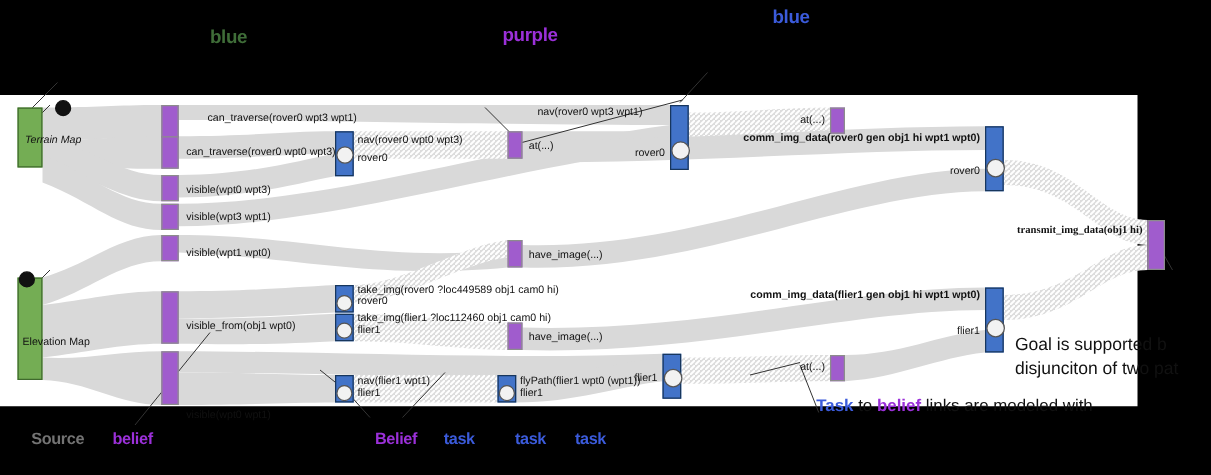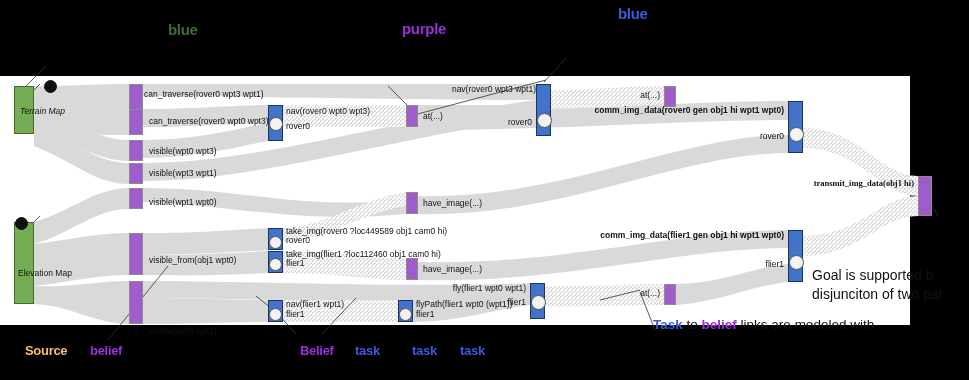--- a/index.html
+++ b/index.html
@@ -112,21 +112,21 @@
 
   <div class="node green" style="left:14px;top:86px;width:20px;height:48px;"></div>
   <div class="dot" style="left:44px;top:80px;width:11px;height:11px;background:#111;border-color:#111;"></div>
   <div class="lbl" style="left:20px;top:106px;font-style:italic;">Terrain Map</div>
 
   <div class="node green" style="left:14px;top:222px;width:20px;height:82px;"></div>
   <div class="dot" style="left:15px;top:217px;width:11px;height:11px;background:#111;border-color:#111;"></div>
   <div class="lbl" style="left:18px;top:268px;">Elevation Map</div>
 
   <div class="node purple" style="left:129px;top:84px;width:14px;height:26px;"></div>
-  <div class="lbl" style="left:144px;top:89px;">can_traverse(rover0 wpt3 wpt1)</div>
+  <div class="lbl" style="left:166px;top:89px;">can_traverse(rover0 wpt3 wpt1)</div>
 
   <div class="node purple" style="left:129px;top:109px;width:14px;height:26px;"></div>
   <div class="lbl" style="left:149px;top:116px;">can_traverse(rover0 wpt0 wpt3)</div>
 
   <div class="node purple" style="left:129px;top:140px;width:14px;height:21px;"></div>
   <div class="lbl" style="left:149px;top:146px;">visible(wpt0 wpt3)</div>
 
   <div class="node purple" style="left:129px;top:163px;width:14px;height:21px;"></div>
   <div class="lbl" style="left:149px;top:168px;">visible(wpt3 wpt1)</div>
 
@@ -168,26 +168,25 @@
   <div class="node purple" style="left:406px;top:258px;width:12px;height:22px;"></div>
   <div class="lbl" style="left:423px;top:264px;">have_image(...)</div>
 
   <div class="node blue" style="left:398px;top:300px;width:15px;height:22px;"></div>
   <div class="dot" style="left:399px;top:308px;width:11px;height:11px;"></div>
   <div class="lbl" style="left:416px;top:299px;">flyPath(flier1 wpt0 (wpt1))</div>
   <div class="lbl" style="left:416px;top:309px;">flier1</div>
 
   <div class="node blue" style="left:536px;top:84px;width:15px;height:52px;"></div>
   <div class="dot" style="left:537px;top:113px;width:13px;height:13px;"></div>
-  <div class="lbl r" style="left:338px;top:84px;width:198px;text-align:right;">nav(rover0 wpt3 wpt1)</div>
+  <div class="lbl r" style="left:316px;top:84px;width:198px;text-align:right;">nav(rover0 wpt3 wpt1)</div>
   <div class="lbl r" style="left:430px;top:117px;width:102px;">rover0</div>
 
   <div class="node blue" style="left:530px;top:283px;width:15px;height:36px;"></div>
   <div class="dot" style="left:531px;top:295px;width:13px;height:13px;"></div>
-  <div class="lbl r" style="left:340px;top:283px;width:186px;">fly(flier1 wpt0 wpt1)</div>
   <div class="lbl r" style="left:440px;top:297px;width:86px;">flier1</div>
 
   <div class="node purple" style="left:664px;top:86px;width:12px;height:21px;"></div>
   <div class="lbl r" style="left:604px;top:90px;width:56px;">at(...)</div>
 
   <div class="node purple" style="left:664px;top:284px;width:12px;height:21px;"></div>
   <div class="lbl r" style="left:604px;top:288px;width:56px;">at(...)</div>
 
   <div class="node blue" style="left:788px;top:101px;width:15px;height:52px;"></div>
   <div class="dot" style="left:789px;top:127px;width:13px;height:13px;"></div>
@@ -205,20 +204,20 @@
   <div class="note" style="left:812px;top:266px;">Goal is supported b</div>
   <div class="note" style="left:812px;top:285px;">disjunciton of two pat</div>
 
   <div class="note2" style="left:653px;top:316px;">
     <span class="k1">Task</span>
     <span>to</span>
     <span class="k2">belief</span>
     <span>links are modeled with</span>
   </div>
 
-  <div class="botcap" style="left:25px;top:343px;color:#fdba74;">Source</div>
+  <div class="botcap" style="left:25px;top:343px;color:#737373;">Source</div>
   <div class="botcap" style="left:90px;top:343px;color:#9b30d9;">belief</div>
   <div class="botcap" style="left:300px;top:343px;color:#9b30d9;">Belief</div>
   <div class="botcap" style="left:355px;top:343px;color:#3b5bdb;">task</div>
   <div class="botcap" style="left:412px;top:343px;color:#3b5bdb;">task</div>
   <div class="botcap" style="left:460px;top:343px;color:#3b5bdb;">task</div>
 
 </div>
 
 </body></html>

